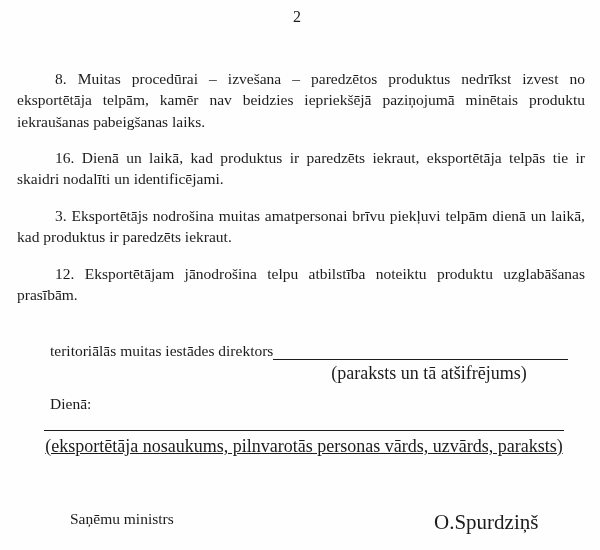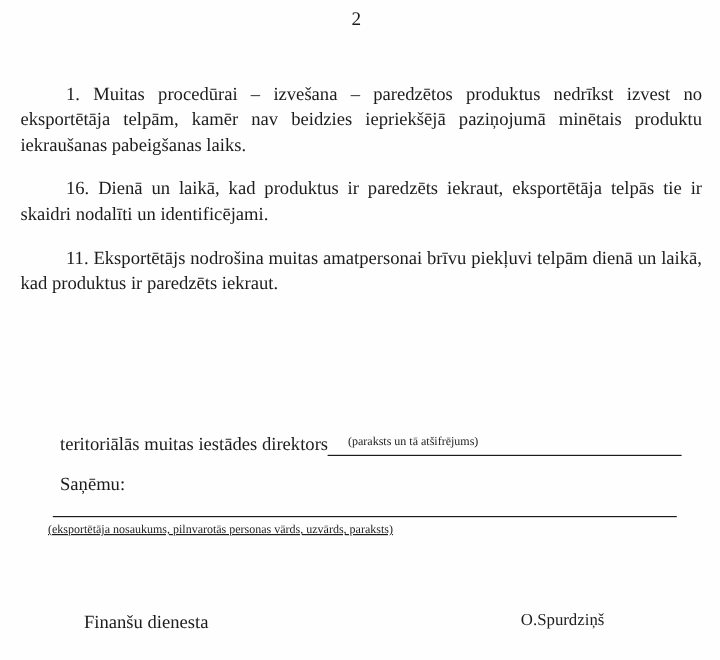--- a/index.html
+++ b/index.html
@@ -44,30 +44,30 @@
     font-size: 15.5px;
   }
   .sig-row {
     position: absolute;
     top: 339px;
     left: 50px;
     width: 518px;
     display: flex;
     align-items: flex-end;
     font-size: 15.5px;
-    margin-top: 20px;
   }
   .sig-row .fill-line {
     flex: 1;
     border-bottom: 1.5px solid #1c1c1c;
     height: 20px;
   }
   .caption {
     position: absolute;
-    font-size: 10px;
+    font-size: 18px;
+    text-align: center;
   }
   .caption-director {
     top: 363px;
     left: 290px;
     width: 278px;
   }
   .received-label {
     position: absolute;
     top: 395px;
     left: 50px;
@@ -90,48 +90,49 @@
   .footer-minister {
     position: absolute;
     top: 510px;
     left: 70px;
     font-size: 15.5px;
   }
   .footer-name {
     position: absolute;
     top: 510px;
     left: 434px;
-    font-size: 14px;
+    font-size: 21px;
   }
 </style>
 </head>
 <body>
 
 <div class="page">
 
   <div class="page-number">2</div>
 
-  <p class="para para-9">1. Muitas procedūrai – izvešana – paredzētos produktus nedrīkst izvest no eksportētāja telpām, kamēr nav beidzies iepriekšējā paziņojumā minētais produktu iekraušanas pabeigšanas laiks.</p>
+  <p class="para para-9">8. Muitas procedūrai – izvešana – paredzētos produktus nedrīkst izvest no eksportētāja telpām, kamēr nav beidzies iepriekšējā paziņojumā minētais produktu iekraušanas pabeigšanas laiks.</p>
 
   <p class="para para-10">16. Dienā un laikā, kad produktus ir paredzēts iekraut, eksportētāja telpās tie ir skaidri nodalīti un identificējami.</p>
 
-  <p class="para para-11">11. Eksportētājs nodrošina muitas amatpersonai brīvu piekļuvi telpām dienā un laikā, kad produktus ir paredzēts iekraut.</p>
+  <p class="para para-11">3. Eksportētājs nodrošina muitas amatpersonai brīvu piekļuvi telpām dienā un laikā, kad produktus ir paredzēts iekraut.</p>
 
+  <p class="para para-12">12. Eksportētājam jānodrošina telpu atbilstība noteiktu produktu uzglabāšanas prasībām.</p>
 
 
   <div class="sig-row">
     <span>teritoriālās muitas iestādes direktors</span>
     <span class="fill-line"></span>
   </div>
 
   <div class="caption caption-director">(paraksts un tā atšifrējums)</div>
 
-  <div class="received-label">Saņēmu:</div>
+  <div class="received-label">Dienā:</div>
 
   <div class="received-line"></div>
 
   <div class="caption caption-received">(eksportētāja nosaukums, pilnvarotās personas vārds, uzvārds, paraksts)</div>
 
-  <div class="footer-minister">Finanšu dienesta</div>
+  <div class="footer-minister">Saņēmu ministrs</div>
 
   <div class="footer-name">O.Spurdziņš</div>
 
 </div>
 
 </body></html>

